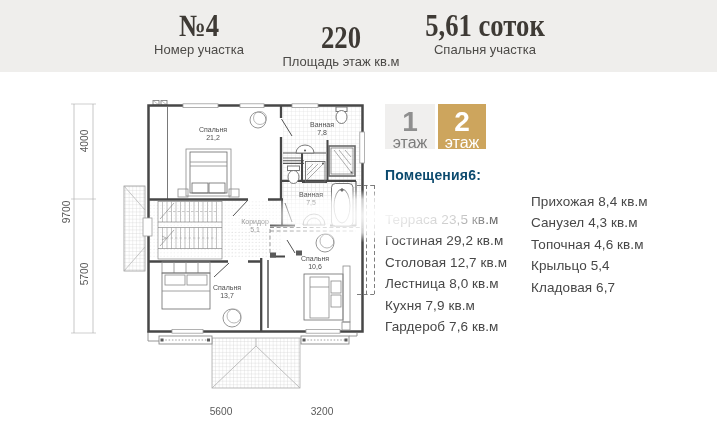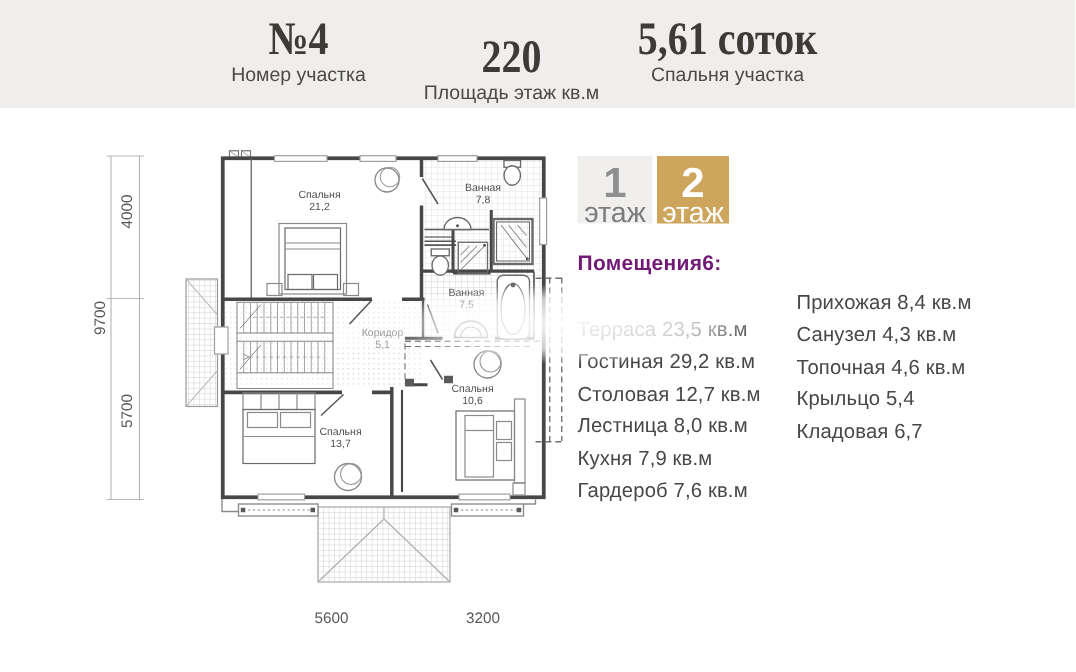--- a/index.html
+++ b/index.html
@@ -2,21 +2,21 @@
 <html><head><meta charset="utf-8">
 <style>
 html,body{margin:0;padding:0;background:#fff}
 body{width:717px;height:448px;position:relative;overflow:hidden;font-family:"Liberation Sans",sans-serif}
 .abs{position:absolute}
 .stat{text-align:center}
 .stat .big{font-family:"Liberation Serif",serif;font-weight:bold;font-size:31px;color:#3e3a35;line-height:31px;transform:scaleX(0.86);transform-origin:50% 50%}
 .stat .lbl{font-size:13px;color:#4c4a47;margin-top:1px}
 .tab{position:absolute;top:104px;height:45px;text-align:center}
 .tab .num{font-size:28px;font-weight:bold;line-height:27px;margin-top:4px}
-.tab .et{font-size:19px;line-height:15px}
+.tab .et{font-size:16px;line-height:15px}
 .rooms{font-size:13.5px;color:#474747;line-height:21.4px;white-space:nowrap;letter-spacing:0.1px}
 </style></head>
 <body>
 <div class="abs" style="left:0;top:0;width:717px;height:72px;background:#efeeec"></div>
 <div class="abs stat" style="left:129px;top:10px;width:140px">
     <div class="big">№4</div>
     <div class="lbl">Номер участка</div>
   </div>
 <div class="abs stat" style="left:271px;top:22px;width:140px">
     <div class="big">220</div>
@@ -219,17 +219,17 @@
 
 <div class="tab" style="left:385px;width:50px;background:#f0efee;color:#8f8f8f">
     <div class="num">1</div>
     <div class="et" style="color:#7c7c7c">этаж</div>
   </div>
 <div class="tab" style="left:438px;width:48px;background:#cda55d;color:#fff">
     <div class="num">2</div>
     <div class="et">этаж</div>
   </div>
 
-<div class="abs" style="left:385px;top:167px;font-size:14px;font-weight:bold;color:#701a75;letter-spacing:0.2px">Помещения6:</div>
+<div class="abs" style="left:385px;top:167px;font-size:14px;font-weight:bold;color:#0c4a6e;letter-spacing:0.2px">Помещения6:</div>
 <div class="abs rooms" style="left:385px;top:209px">Терраса 23,5 кв.м<br>Гостиная 29,2 кв.м<br>Столовая 12,7 кв.м<br>Лестница 8,0 кв.м<br>Кухня 7,9 кв.м<br>Гардероб 7,6 кв.м</div>
 <div class="abs rooms" style="left:531px;top:191px">Прихожая 8,4 кв.м<br>Санузел 4,3 кв.м<br>Топочная 4,6 кв.м<br>Крыльцо 5,4<br>Кладовая 6,7</div>
 
 <div class="abs" style="left:222px;top:183px;width:316px;height:66px;background:radial-gradient(ellipse 52% 52% at 50% 50%, rgba(255,255,255,0.95) 0%, rgba(255,255,255,0.72) 50%, rgba(255,255,255,0) 78%)"></div>
 
 </body></html>

